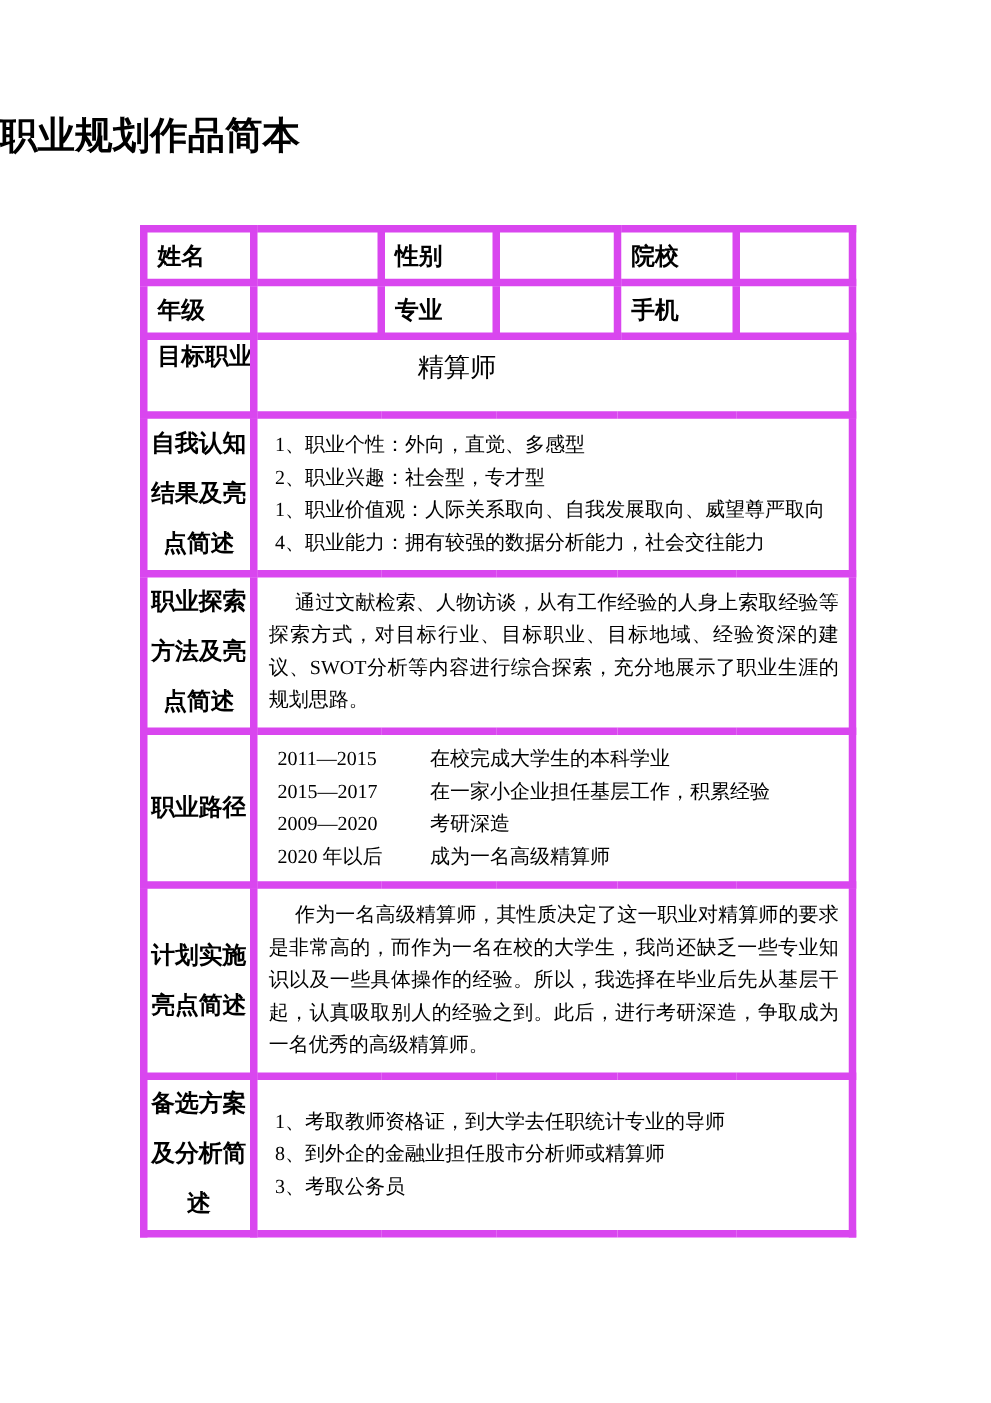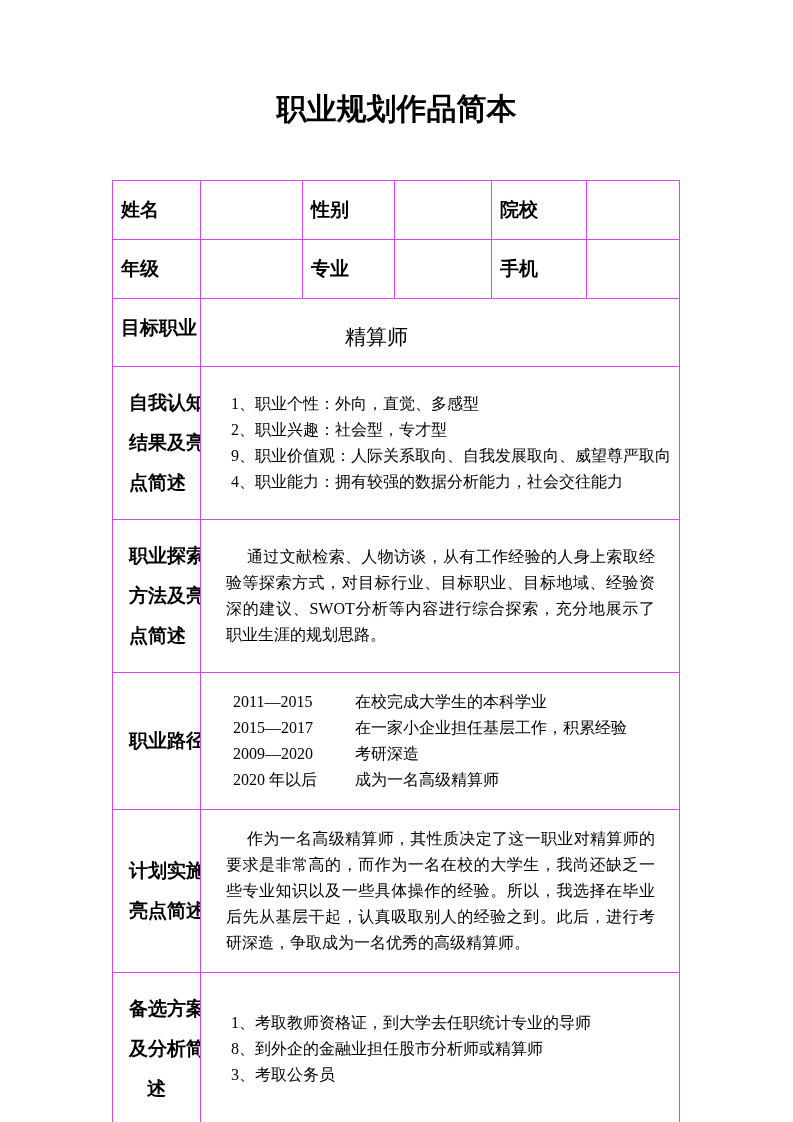--- a/index.html
+++ b/index.html
@@ -11,37 +11,36 @@
     background: #ffffff;
     color: #000000;
     font-family: "Liberation Serif", "DejaVu Serif", serif;
     overflow: hidden;
   }
   .doc-title {
     position: absolute;
     top: 88px;
     left: 0;
     width: 100%;
-    text-align: center;
     font-size: 30px;
     font-weight: 700;
     line-height: 1.4;
     margin: 0;
   }
   table.form-table {
     position: absolute;
     left: 112px;
     top: 180px;
     width: 568px;
     border-collapse: collapse;
     table-layout: fixed;
   }
   .form-table td {
-    border: 1px solid #d946ef;
-    padding: 16px;
+    border: 6px solid #d946ef;
+    padding: 0;
     vertical-align: middle;
     overflow: hidden;
   }
   tr.h43  { height: 43px; }
   tr.h63  { height: 63px; }
   tr.h127 { height: 127px; }
   tr.h129 { height: 114px; }
   tr.h123 { height: 123px; }
   tr.h153 { height: 153px; }
   tr.h118 { height: 118px; }
@@ -132,21 +131,21 @@
     <tr class="h127">
       <td class="lbl-center">
         <div class="lbl-line">自我认知</div>
         <div class="lbl-line">结果及亮</div>
         <div class="lbl-line">点简述</div>
       </td>
       <td colspan="5" class="content">
         <div class="num-list">
           <div class="line">1、职业个性：外向，直觉、多感型</div>
           <div class="line">2、职业兴趣：社会型，专才型</div>
-          <div class="line">9、职业价值观：人际关系取向、自我发展取向、威望尊严取向</div>
+          <div class="line">1、职业价值观：人际关系取向、自我发展取向、威望尊严取向</div>
           <div class="line">4、职业能力：拥有较强的数据分析能力，社会交往能力</div>
         </div>
       </td>
     </tr>
 
     <tr class="h129">
       <td class="lbl-center">
         <div class="lbl-line">职业探索</div>
         <div class="lbl-line">方法及亮</div>
         <div class="lbl-line">点简述</div>

